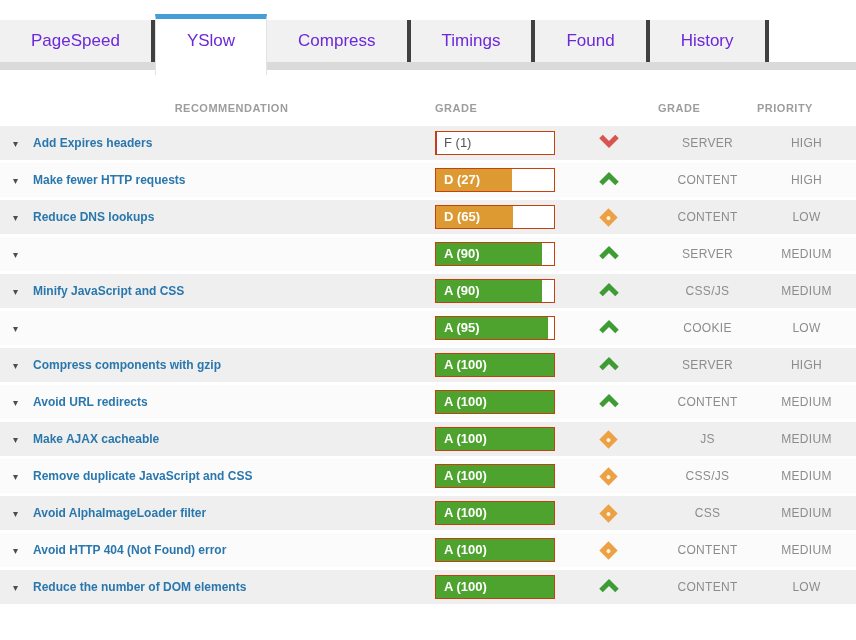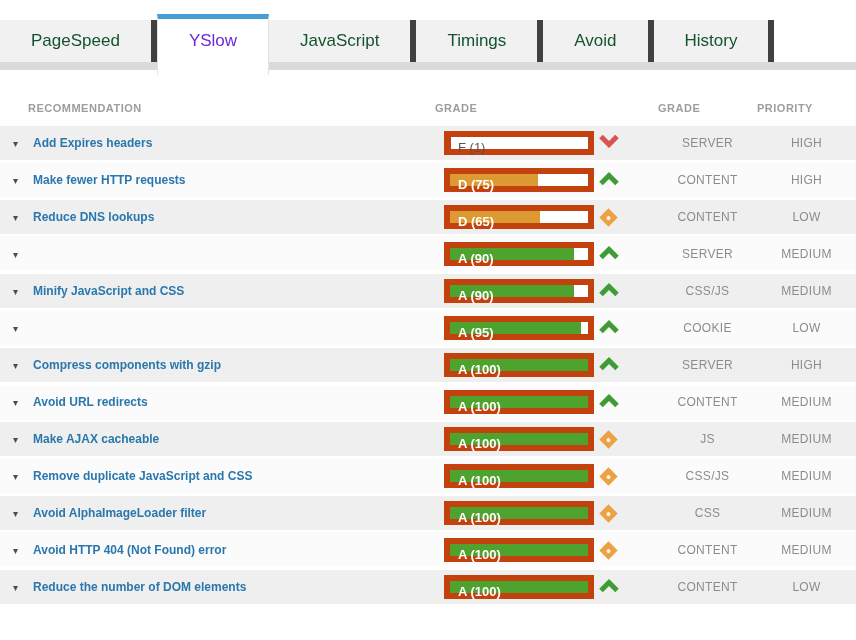--- a/index.html
+++ b/index.html
@@ -5,40 +5,40 @@
   * { margin:0; padding:0; box-sizing:border-box; }
   html,body { width:856px; height:640px; background:#fff; overflow:hidden;
               font-family:"Liberation Sans", sans-serif; }
   .page { position:relative; width:856px; height:640px; }
 
   
   .tabarea { position:relative; height:75px; margin-top:14px; }
   .strip { position:absolute; top:48px; left:0; width:856px; height:8px; background:#dadada; z-index:1; }
   .tabs { position:relative; display:flex; align-items:flex-start; z-index:2; }
   .tab { margin-top:6px; height:42px; line-height:42px; padding:0 31px;
-         background:#f1f1f1; border-right:6px solid #404040;
-         font-size:17px; color:#14532d; cursor:pointer; text-align:center; }
+         background:#f1f1f1; border-right:4px solid #404040;
+         font-size:17px; color:#6d28d9; cursor:pointer; text-align:center; }
   .tab.active { margin-top:0; height:61px; line-height:43px; background:#fff;
                 border-top:5px solid #459fd6; border-left:1px solid #e3e3e3;
                 border-right:1px solid #e3e3e3; color:#6d28d9; z-index:3; }
 
   
   .grid-cols { display:grid; grid-template-columns:435px 160px 63px 99px 1fr; align-items:center; }
   .thead { height:37px; color:#9d9d9d; font-size:11px; font-weight:bold; letter-spacing:0.5px; }
-  .thead .h-rec { padding-left:28px; }
+  .thead .h-rec { padding-left:28px;text-align:center; }
 
   .row { height:37px; border-bottom:3px solid #fff; }
   .row:nth-child(odd)  { background:#efefef; }
   .row:nth-child(even) { background:#fbfbfb; }
 
   .cell-rec { display:flex; align-items:center; padding-left:13px; }
   .caret { color:#4d4d4d; font-size:10px; width:20px; cursor:pointer; flex:0 0 auto; }
   .rec-link { color:#2a77ad; font-size:12px; font-weight:bold; text-decoration:none; cursor:pointer; }
 
-  .bar { position:relative; width:150px; height:24px; background:#fff; border:6px solid #c2410c;margin-left:9px; }
+  .bar { position:relative; width:120px; height:24px; background:#fff; border:1px solid #c2410c; }
   .bar .fill { height:100%; }
   .bar.pass .fill { background:#4ea32e; }
   .bar.warn .fill { background:#dd9a33; }
   .bar.fail .fill { background:#cc3333; }
   .bar .label { position:absolute; left:8px; top:0; line-height:22px;
                 font-size:13px; font-weight:bold; color:#fff; white-space:nowrap; }
   .bar.fail .label { color:#555; font-weight:normal; }
 
   .cell-trend { padding-left:4px; }
   .diamond { display:block; width:13px; height:13px; margin-left:3px; background:#eda145;
@@ -51,23 +51,23 @@
 </head>
 <body>
 
 <div class="page">
 
   <div class="tabarea">
     <div class="strip"></div>
     <div class="tabs" id="tabs">
         <div class="tab">PageSpeed</div>
         <div class="tab active">YSlow</div>
-        <div class="tab">JavaScript</div>
+        <div class="tab">Compress</div>
         <div class="tab">Timings</div>
-        <div class="tab">Avoid</div>
+        <div class="tab">Found</div>
         <div class="tab">History</div>
       </div>
   </div>
 
   <div class="thead grid-cols">
     <div class="h-rec">RECOMMENDATION</div>
     <div>GRADE</div>
     <div></div>
     <div>GRADE</div>
     <div>PRIORITY</div>
@@ -93,21 +93,21 @@
   </div>
 
   <div class="row grid-cols">
     <div class="cell-rec">
       <span class="caret">▾</span>
       <a class="rec-link">Make fewer HTTP requests</a>
     </div>
     <div class="cell-grade">
       <div class="bar warn">
         <div class="fill" style="width: 64%;"></div>
-        <span class="label">D (75)</span>
+        <span class="label">D (27)</span>
       </div>
     </div>
     <div class="cell-trend"><svg width="20" height="15" viewBox="0 0 20 15">
             <path d="M2 12.5 L10 4.5 L18 12.5" stroke="#3f9c35" stroke-width="5" fill="none"></path>
           </svg></div>
     <div class="cell-type">CONTENT</div>
     <div class="cell-priority">HIGH</div>
   </div>
 
   <div class="row grid-cols">

